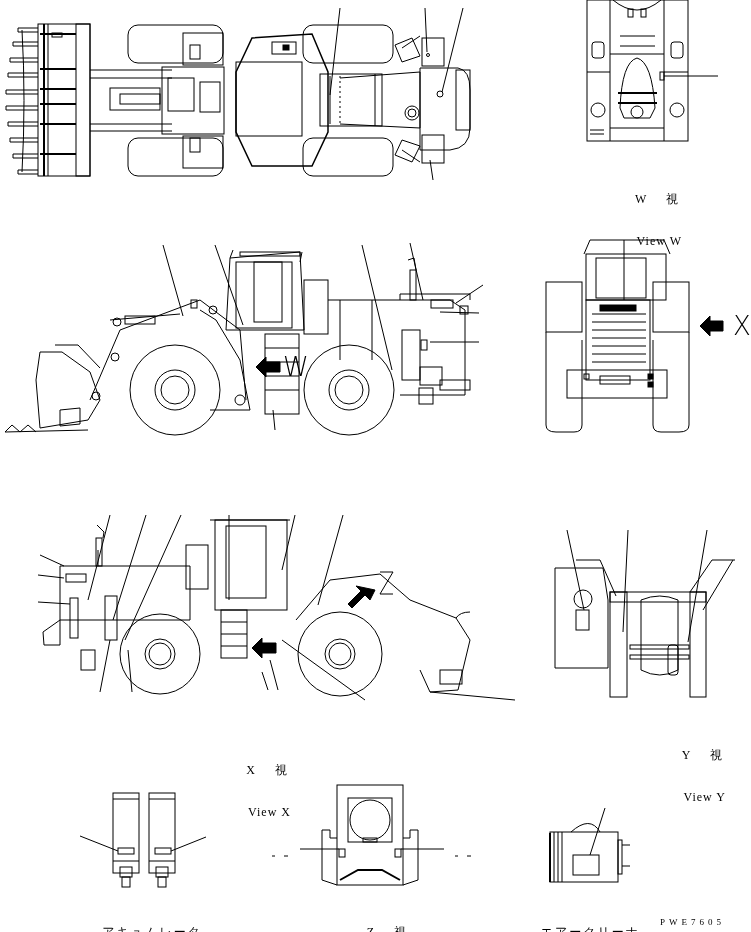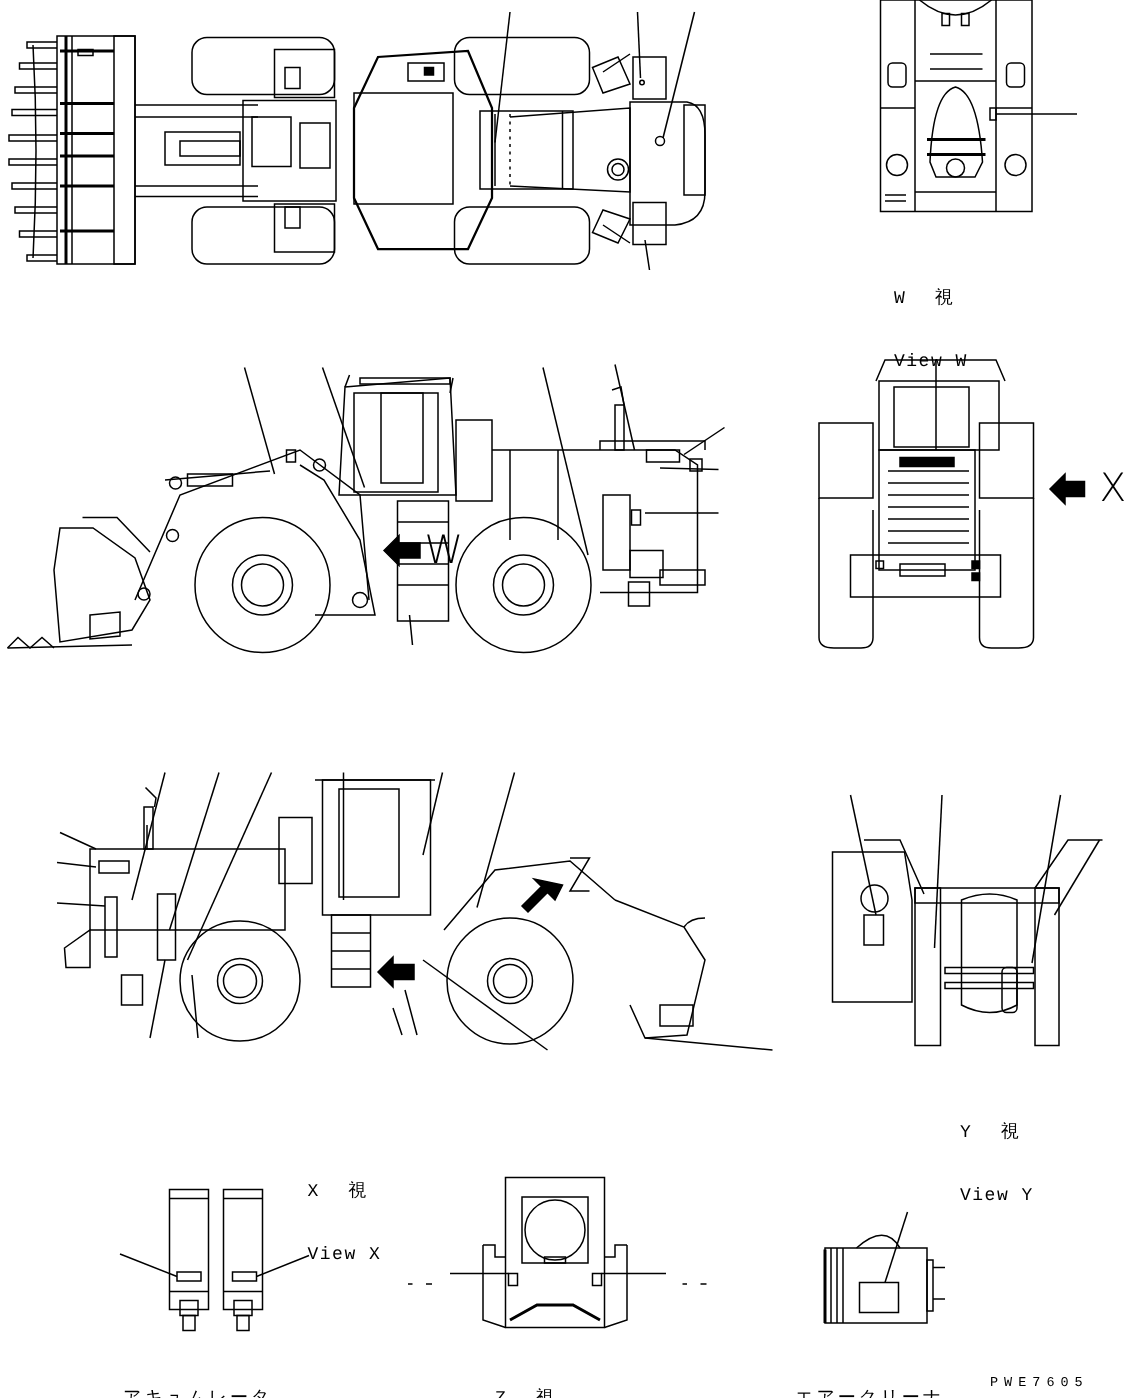--- a/index.html
+++ b/index.html
@@ -1,21 +1,21 @@
 <!DOCTYPE html>
 <html><head>
 <meta charset="utf-8">
 <style>
   html,body{margin:0;padding:0;background:#ffffff;}
   body{width:751px;height:932px;position:relative;overflow:hidden;font-family:"DejaVu Sans Mono","Liberation Mono",monospace;color:#000;}
   svg.drawing{position:absolute;left:0;top:0;}
-  .lbl{position:absolute;font-family:Liberation Mono, monospace;font-size:12px;line-height:14px;text-align:left;color:#000;white-space:pre;letter-spacing:1px;}
+  .lbl{position:absolute;font-family:Liberation Serif, serif;font-size:12px;line-height:14px;text-align:right;color:#000;white-space:pre;letter-spacing:1px;}
   .lbl .jp{display:block;letter-spacing:4px;}
   .lbl .en{display:block;}
-  .code{position:absolute;left:660px;top:917px;font-size:9px;letter-spacing:4px;font-family:Liberation Mono, monospace;}
+  .code{position:absolute;left:660px;top:917px;font-size:9px;letter-spacing:4px;font-family:Liberation Serif, serif;}
   .viewmark{position:absolute;font-family:"DejaVu Sans",sans-serif;font-size:22px;font-weight:normal;}
 </style>
 </head>
 <body>
 
 <svg class="drawing" width="751" height="932" viewBox="0 0 751 932" xmlns="http://www.w3.org/2000/svg" fill="none" stroke="#000" stroke-width="1">
 
   <g>
 
     <g>
@@ -344,21 +344,21 @@
 
 <div class="viewmark" style="left:283px;top:352px;font-size:26px;font-weight:100;">W</div>
 <div class="viewmark" style="left:733px;top:311px;font-size:26px;font-weight:100;">X</div>
 <div class="viewmark" style="left:380px;top:568px;font-size:1px;color:transparent;">Z</div>
 
 <div class="lbl" style="left:596px;top:164px;width:86px;">
   <span class="jp">W　視</span>
   <span class="en">View W</span>
 </div>
 
-<div class="lbl" style="left:205px;top:759px;width:86px;">
+<div class="lbl" style="left:205px;top:735px;width:86px;">
   <span class="jp">X　視</span>
   <span class="en">View X</span>
 </div>
 
 <div class="lbl" style="left:640px;top:720px;width:86px;">
   <span class="jp">Y　視</span>
   <span class="en">View Y</span>
 </div>
 
 <div class="lbl" style="left:330px;top:897px;width:80px;">

